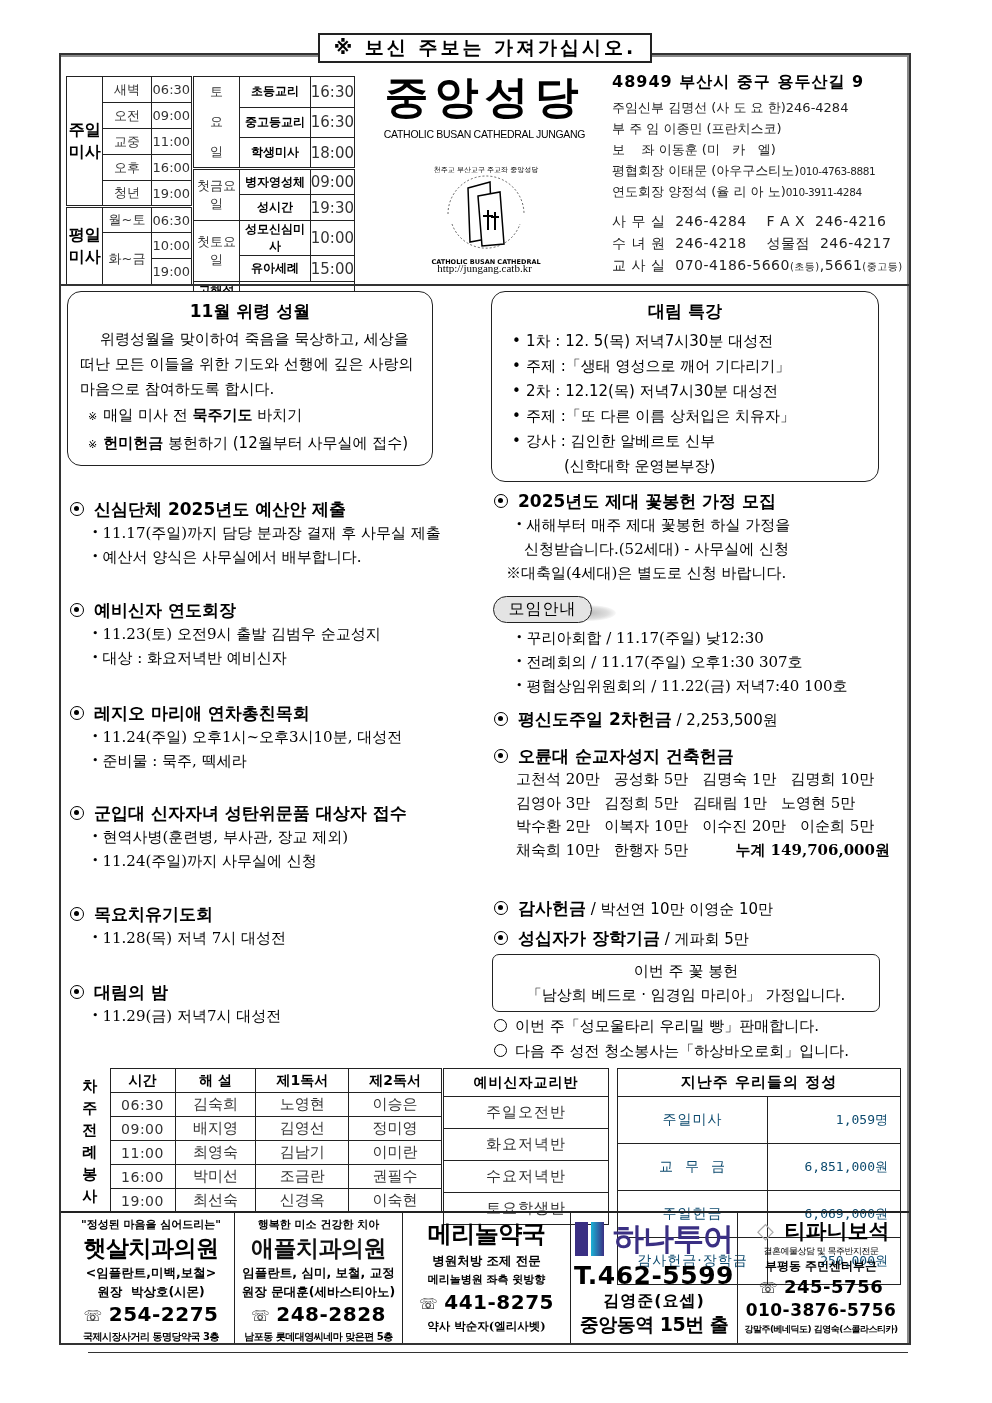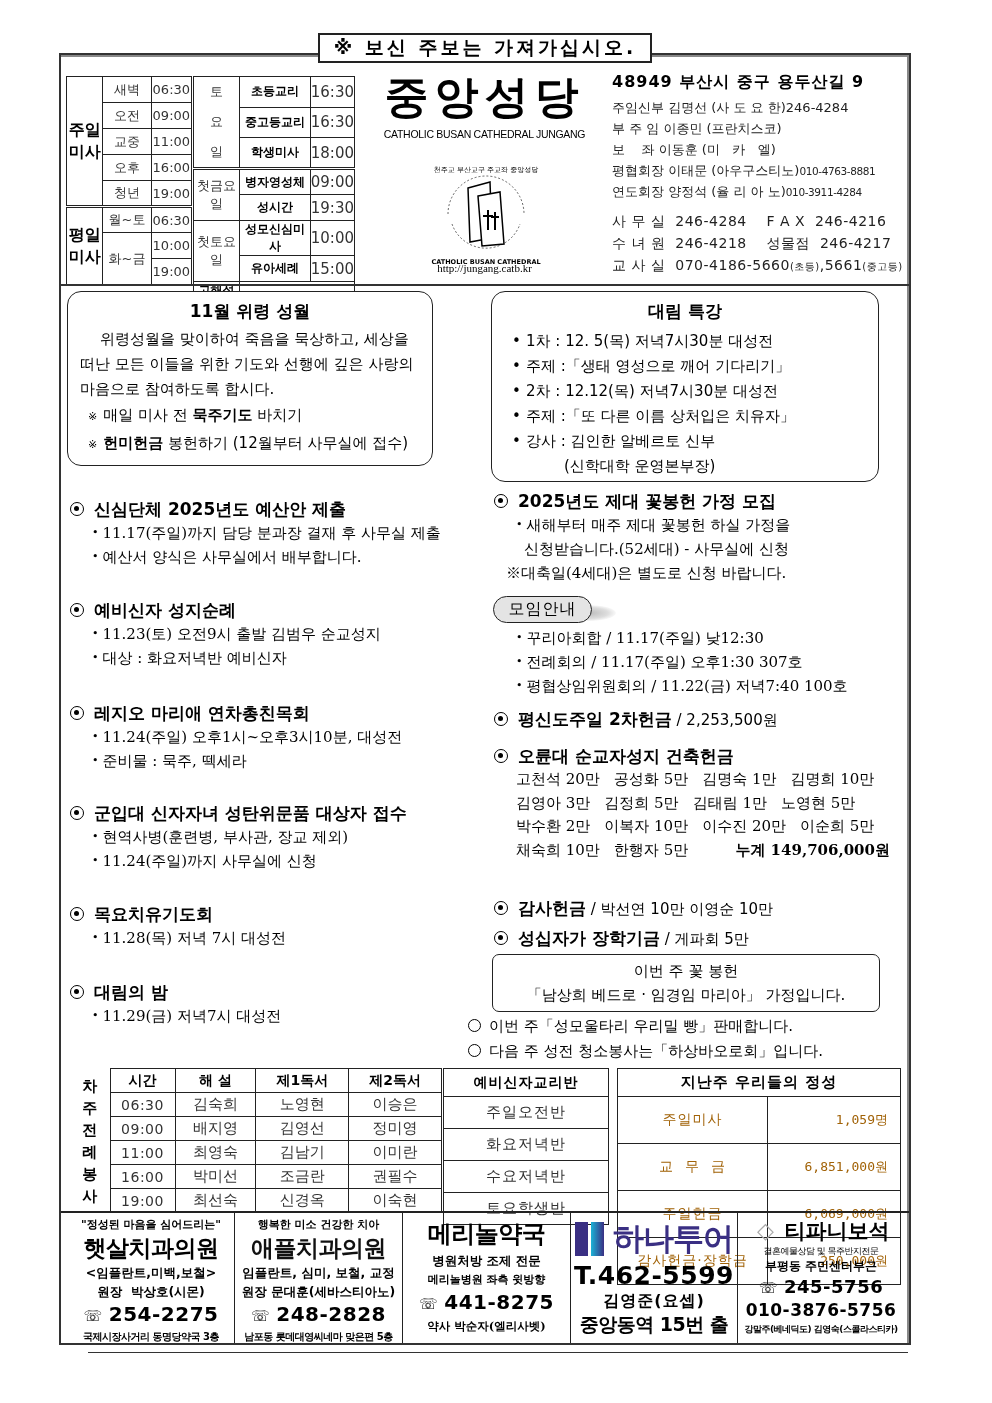--- a/index.html
+++ b/index.html
@@ -83,36 +83,36 @@
   .donors .dr span { margin-right: 14px; }
   .donors .dr .total { margin-left: auto; margin-right: 0; font-weight: bold; }
 
   .pill { position: absolute; left: 493px; top: 596px; width: 99px; height: 27px; border: 1px solid #222; border-radius: 14px;
     background: #e4e4e4; font-size: 16px; display:flex; align-items:center; justify-content:center; letter-spacing: 1px; z-index: 2; }
   .pill-shadow { position: absolute; left: 560px; top: 605px; width: 56px; height: 16px; border-radius: 50%;
     background: radial-gradient(ellipse at center, #bbb 0%, #ddd 50%, rgba(255,255,255,0) 75%); z-index: 1; }
 
   .flower-box { position: absolute; left: 492px; top: 954px; width: 388px; height: 58px; border: 1px solid #222; border-radius: 7px;
     text-align: center; font-size: 15px; line-height: 24px; padding-top: 4px; }
-  .circ-notes { position: absolute; left: 468px; top: 1014px; font-size: 15px; line-height: 25px; }
+  .circ-notes { position: absolute; left: 494px; top: 1014px; font-size: 15px; line-height: 25px; }
   .circ-notes .c { display: inline-block; width: 13px; height: 13px; border: 1px solid #000; border-radius: 50%; margin-right: 8px; vertical-align: -1px; }
 
   
   .serv-table { position: absolute; left: 70px; top: 1068px; width: 372px; }
   .serv-table td, .serv-table th { border: 1px solid #222; height: 24px; font-size: 15px; text-align: center; color: #333; }
   .serv-table th { font-weight: bold; color: #000; font-size: 14px; }
   .serv-table td.vert { width: 40px; font-weight: bold; font-size: 15px; line-height: 22px; color: #000; border-left: none; border-top:none; border-bottom:none;}
   .serv-table td.time { font-size: 14px; letter-spacing: 0.5px; width: 65px; }
 
   .cat-table { position: absolute; left: 443px; top: 1068px; width: 166px; }
   .cat-table td, .cat-table th { border: 1px solid #222; height: 32px; font-size: 15px; text-align: center; color: #333; letter-spacing: 1px; }
   .cat-table th { font-weight: bold; color: #000; font-size: 14px; height: 28px; }
 
   .off-table { position: absolute; left: 617px; top: 1068px; width: 284px; }
-  .off-table td, .off-table th { border: 1px solid #222; height: 47px; font-size: 14px; color: #a16207; }
+  .off-table td, .off-table th { border: 1px solid #222; height: 47px; font-size: 14px; color: #0c4a6e; }
   .off-table th { font-weight: bold; color: #000; font-size: 15px; text-align: center; height: 28px; letter-spacing: 1px; }
   .off-table td.k { text-align: center; width: 150px; letter-spacing: 1px; }
   .off-table td.v { text-align: right; padding-right: 12px; font-family: "DejaVu Sans Mono", monospace; font-size: 13px; }
 
   .bottom-hr { position: absolute; left: 61px; top: 1211px; width: 848px; height: 2px; background: #222; }
 
   
   .ads { position: absolute; left: 68px; top: 1213px; width: 836px; height: 130px; display: flex; }
   .ad { border-right: 1px solid #222; text-align: center; overflow: hidden; }
   .ad:last-child { border-right: none; }
@@ -278,21 +278,21 @@
     <li class="cont">(신학대학 운영본부장)</li>
   </ul>
 </div>
 
 <div class="sec" style="left:70px; top:497px;">
   <div class="head"><span class="rad"></span><span>신심단체 2025년도 예산안 제출</span></div>
   <div class="item">11.17(주일)까지 담당 분과장 결재 후 사무실 제출</div>
   <div class="item">예산서 양식은 사무실에서 배부합니다.</div>
 </div>
 <div class="sec" style="left:70px; top:598px;">
-  <div class="head"><span class="rad"></span><span>예비신자 성지순례</span></div>
+  <div class="head"><span class="rad"></span><span>예비신자 연도회장</span></div>
   <div class="item">11.23(토) 오전9시 출발 김범우 순교성지</div>
   <div class="item">대상 : 화요저녁반 예비신자</div>
 </div>
 <div class="sec" style="left:70px; top:701px;">
   <div class="head"><span class="rad"></span><span>레지오 마리애 연차총친목회</span></div>
   <div class="item">11.24(주일) 오후1시~오후3시10분, 대성전</div>
   <div class="item">준비물 : 묵주, 떽세라</div>
 </div>
 <div class="sec" style="left:70px; top:801px;">
   <div class="head"><span class="rad"></span><span>군입대 신자자녀 성탄위문품 대상자 접수</span></div>

